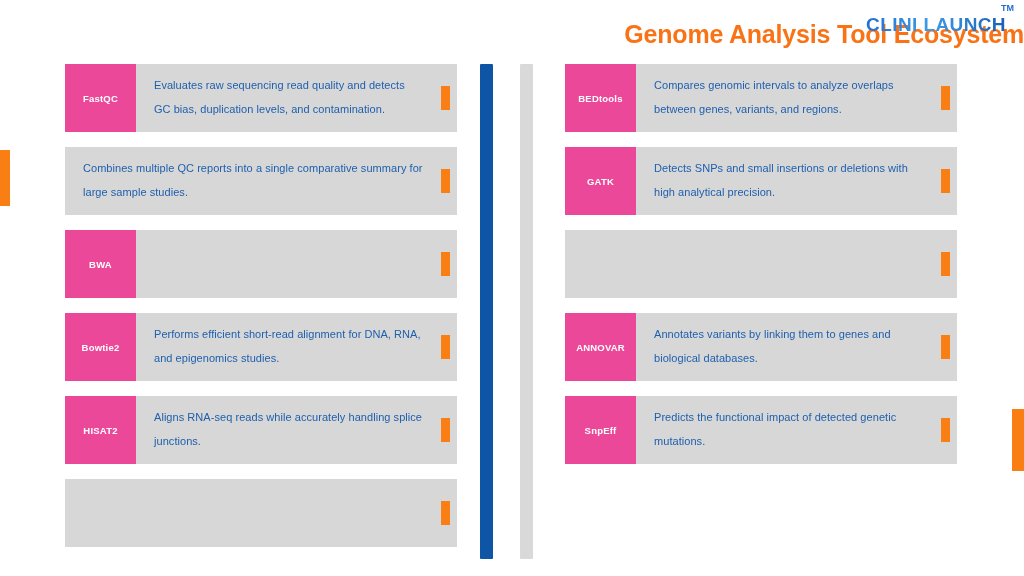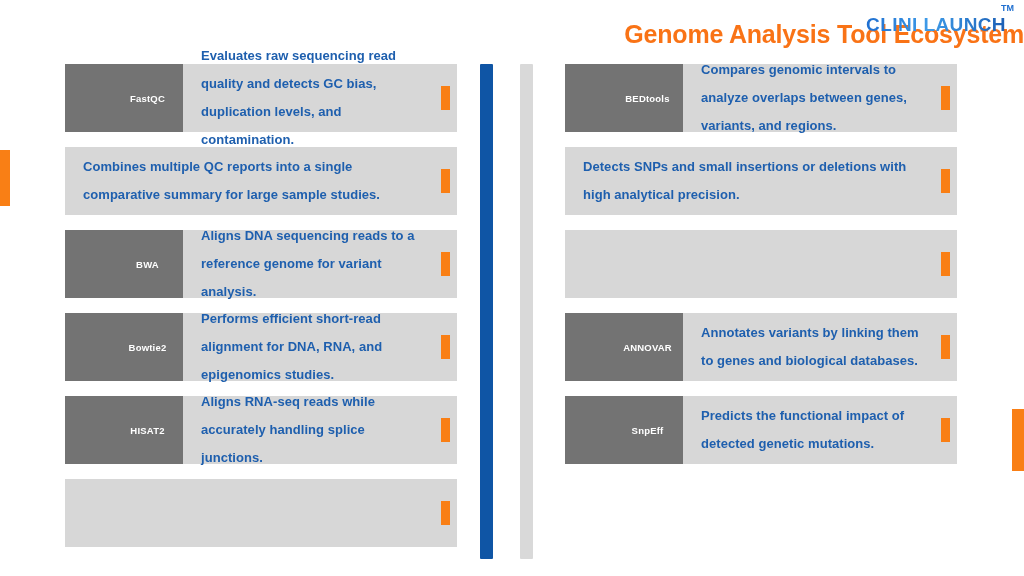--- a/index.html
+++ b/index.html
@@ -106,38 +106,37 @@
   .tool-card {
     position: relative;
     display: flex;
     align-items: stretch;
     height: 68px;
     margin-bottom: 15px;
     background: #D7D7D7;
   }
   .tool-name {
     flex: 0 0 71px;
-    background: #737373;
+    background: #ec4899;
     color: #ffffff;
     font-size: 9.5px;
     font-weight: bold;
     display: flex;
     align-items: center;
     justify-content: center;
     text-align: center;
     letter-spacing: 0.2px;
-    padding-left: 47px;
   }
   .tool-desc {
     flex: 1;
     display: flex;
     align-items: center;
     padding: 0 34px 0 18px;
-    font-size: 13px;
-    font-weight: bold;
+    font-size: 11px;
+    font-weight: normal;
     line-height: 2.15;
     color: #1E5FAE;
     letter-spacing: 0.05px;
   }
   .card-accent {
     position: absolute;
     right: 7px;
     top: 50%;
     transform: translateY(-50%);
     width: 9px;
@@ -165,21 +164,20 @@
       <div class="tool-name">FastQC</div>
       <div class="tool-desc">Evaluates raw sequencing read quality and detects GC bias, duplication levels, and contamination.</div>
       <div class="card-accent"></div>
     </div>
     <div class="tool-card">
       <div class="tool-desc">Combines multiple QC reports into a single comparative summary for large sample studies.</div>
       <div class="card-accent"></div>
     </div>
     <div class="tool-card">
       <div class="tool-name">BWA</div>
-      <div class="tool-desc">Aligns DNA sequencing reads to a reference genome for variant analysis.</div>
       <div class="card-accent"></div>
     </div>
     <div class="tool-card">
       <div class="tool-name">Bowtie2</div>
       <div class="tool-desc">Performs efficient short-read alignment for DNA, RNA, and epigenomics studies.</div>
       <div class="card-accent"></div>
     </div>
     <div class="tool-card">
       <div class="tool-name">HISAT2</div>
       <div class="tool-desc">Aligns RNA-seq reads while accurately handling splice junctions.</div>
@@ -189,20 +187,21 @@
       <div class="card-accent"></div>
     </div>
   </div>
 <div class="column" id="column-right">
     <div class="tool-card">
       <div class="tool-name">BEDtools</div>
       <div class="tool-desc">Compares genomic intervals to analyze overlaps between genes, variants, and regions.</div>
       <div class="card-accent"></div>
     </div>
     <div class="tool-card">
+      <div class="tool-name">GATK</div>
       <div class="tool-desc">Detects SNPs and small insertions or deletions with high analytical precision.</div>
       <div class="card-accent"></div>
     </div>
     <div class="tool-card">
       <div class="card-accent"></div>
     </div>
     <div class="tool-card">
       <div class="tool-name">ANNOVAR</div>
       <div class="tool-desc">Annotates variants by linking them to genes and biological databases.</div>
       <div class="card-accent"></div>

